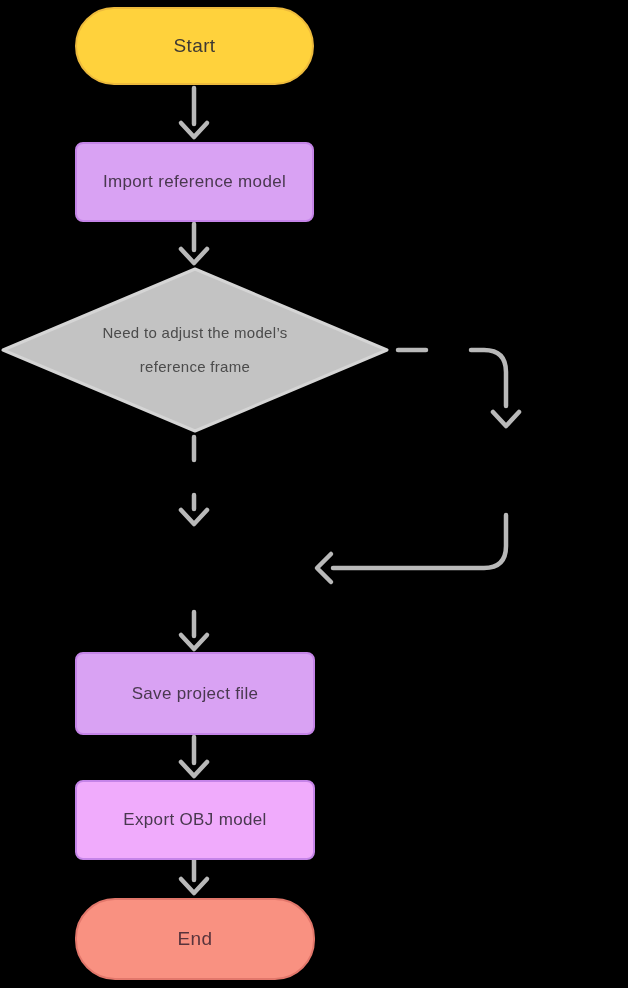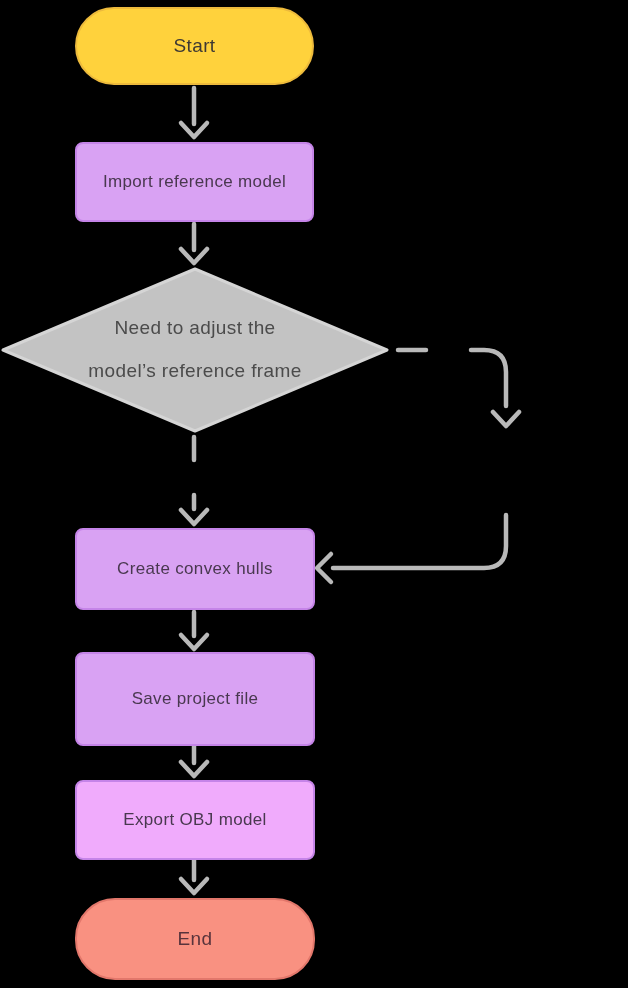--- a/index.html
+++ b/index.html
@@ -33,36 +33,36 @@
     border-radius: 8px;
     font-size: 17px;
     line-height: 1.95;
     text-align: right;
   }
   .node-start  { left: 75px;  top: 7px;   width: 239px; height: 78px;
                  background: #FFD23C; border: 2px solid #EDBA3C; color: #3E3933; }
   .node-import { left: 75px;  top: 142px; width: 239px; height: 80px; }
   .node-setref { left: 388px; top: 430px; width: 237px; height: 83px; }
   .node-hulls  { left: 75px;  top: 528px; width: 240px; height: 82px; }
-  .node-save   { left: 75px;  top: 652px; width: 240px; height: 94px; }
+  .node-save   { left: 75px;  top: 652px; width: 240px; height: 83px; }
   .node-export { left: 75px;  top: 780px; width: 240px; height: 80px; }
   .node-end    { left: 75px;  top: 898px; width: 240px; height: 82px;
                  background: #F99181; border: 2px solid #a21caf; color: #59343C; }
   .process-node {
     background: #D9A2F3; border: 2px solid #C584E8; color: #49384F;
   }
   .decision-label {
     position: absolute;
     left: 85px; top: 302px;
     width: 220px; height: 96px;
     display: flex;
     align-items: center;
     justify-content: flex-end;
     text-align: center;
-    font-size: 19px;
+    font-size: 15px;
     line-height: 2.25;
     color: #4B4B4B;
     letter-spacing: 0.02em;
   }
   .edge {
     fill: none;
     stroke: #B9B9B9;
     stroke-width: 4.5;
     stroke-linecap: round;
     stroke-linejoin: round;
@@ -132,23 +132,20 @@
 
   <div class="node process process-node node-import" style="background: rgb(217, 162, 243); border-color: rgb(197, 132, 232); color: rgb(73, 56, 79);">
     <span>Import reference model</span>
   </div>
 
   <div class="decision-label" style="color: rgb(75, 75, 75);">
     <span>Need to adjust the model’s reference frame</span>
   </div>
 
 
-  <div class="node process process-node node-hulls" style="background: rgb(217, 162, 243); border-color: rgb(197, 132, 232); color: rgb(73, 56, 79);">
-    <span>Create convex hulls</span>
-  </div>
 
   <div class="node process process-node node-save" style="background: rgb(217, 162, 243); border-color: rgb(197, 132, 232); color: rgb(73, 56, 79);">
     <span>Save project file</span>
   </div>
 
   <div class="node process process-node node-export" style="background: #f0abfc; border-color: rgb(197, 132, 232); color: rgb(73, 56, 79);">
     <span>Export OBJ model</span>
   </div>
 
   <div class="node terminator node-end" style="background: rgb(249, 145, 129); border-color: rgb(226, 119, 107); color: rgb(89, 52, 60);">

